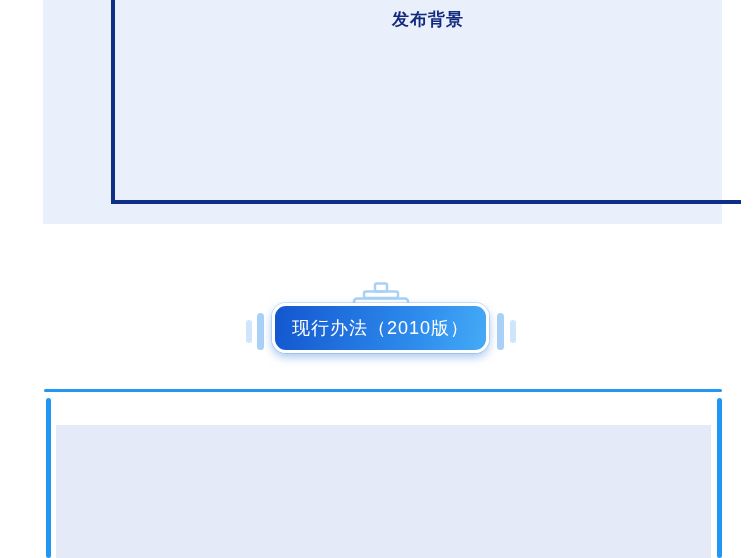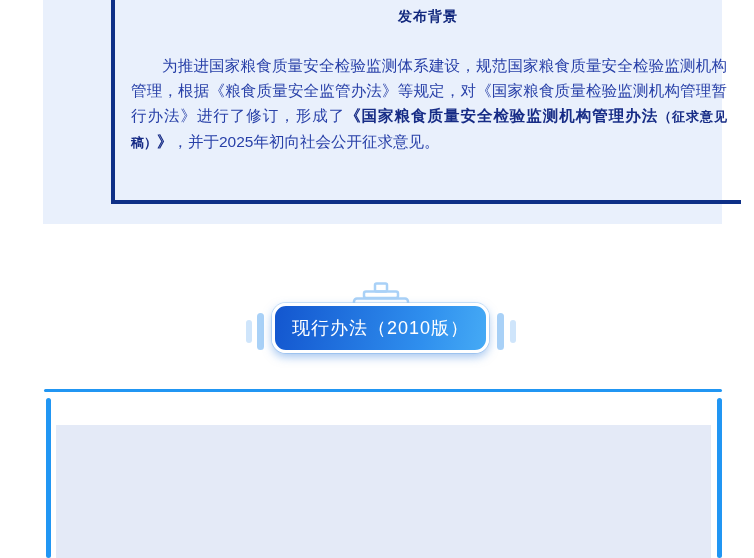--- a/index.html
+++ b/index.html
@@ -12,21 +12,21 @@
   
   .blue-band { position:absolute; left:43px; top:0; width:679px; height:224px; background:#e9f0fc; }
 
   
   .release-box {
     position:absolute; left:68px; top:-6px; width:630px; height:210px;
     border-left:4px solid #0d2f87; border-bottom:4px solid #0d2f87;
   }
   .release-title {
     margin-top:14px; text-align:center;
-    font-size:14px; font-weight:bold; color:#13297e; letter-spacing:1px;
+    font-size:17px; font-weight:bold; color:#13297e; letter-spacing:1px;
   }
   .release-paragraph {
     margin:27px 14px 0 16px; font-size:15.5px; line-height:25px;
     color:#2840a8; text-indent:2em; text-align:justify;
   }
   .release-paragraph .bold { font-weight:bold; color:#172c86; }
   .release-paragraph .small { font-size:13px; }
 
   
   .ornament { position:absolute; left:351px; top:282px; }
@@ -58,21 +58,20 @@
   .lavender-panel { position:absolute; left:56px; top:425px; width:655px; height:133px; background:#e4eaf7; }
 </style>
 </head>
 <body>
 
 <div id="page">
 
   <div class="blue-band">
     <div class="release-box">
       <div class="release-title">发布背景</div>
-      <p class="release-paragraph"><span>为推进国家粮食质量安全检验监测体系建设，规范国家粮食质量安全检验监测机构管理，根据《粮食质量安全监管办法》等规定，对《国家粮食质量检验监测机构管理暂行办法》进行了修订，形成了</span><span class="bold">《国家粮食质量安全检验监测机构管理办法</span><span class="bold small">（征求意见稿）</span><span class="bold">》</span><span>，并于2025年初向社会公开征求意见。</span></p>
     </div>
   </div>
 
   <svg class="ornament" width="60" height="25" viewBox="0 0 60 25">
     <rect x="24" y="1.5" width="12" height="8" rx="1.5" fill="none" stroke="#a9d1f7" stroke-width="2.5"></rect>
     <rect x="13" y="9.5" width="34" height="6.5" rx="2" fill="none" stroke="#a9d1f7" stroke-width="2.5"></rect>
     <rect x="3" y="16.5" width="54" height="10" rx="3" fill="none" stroke="#a9d1f7" stroke-width="2.5"></rect>
   </svg>
 
   <div class="decor-bars decor-left">

